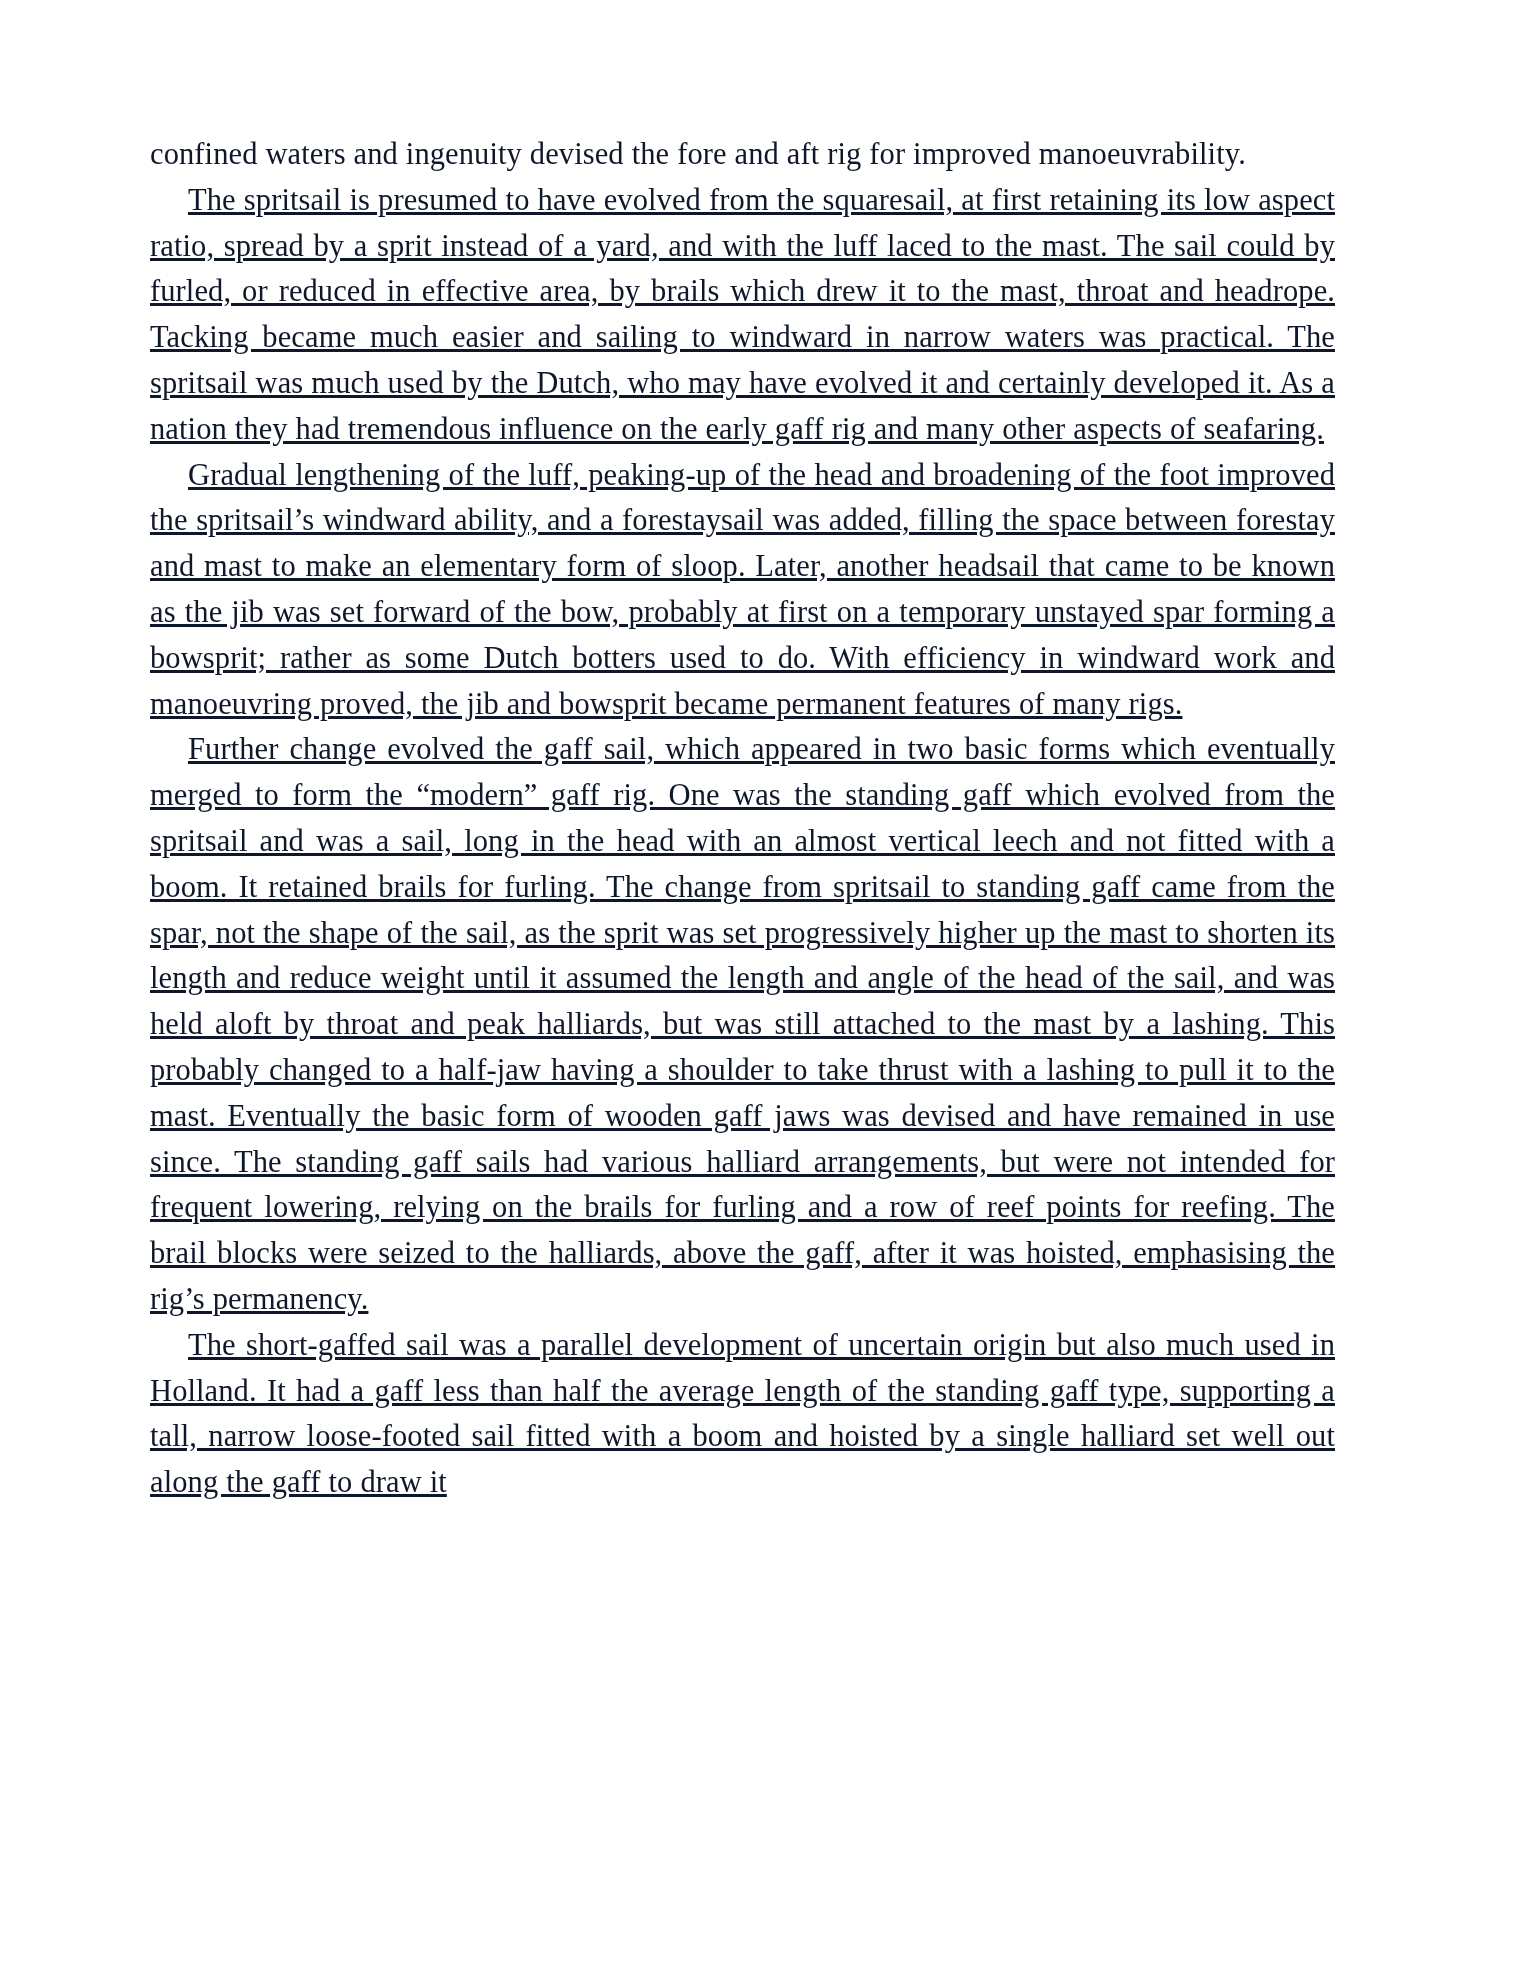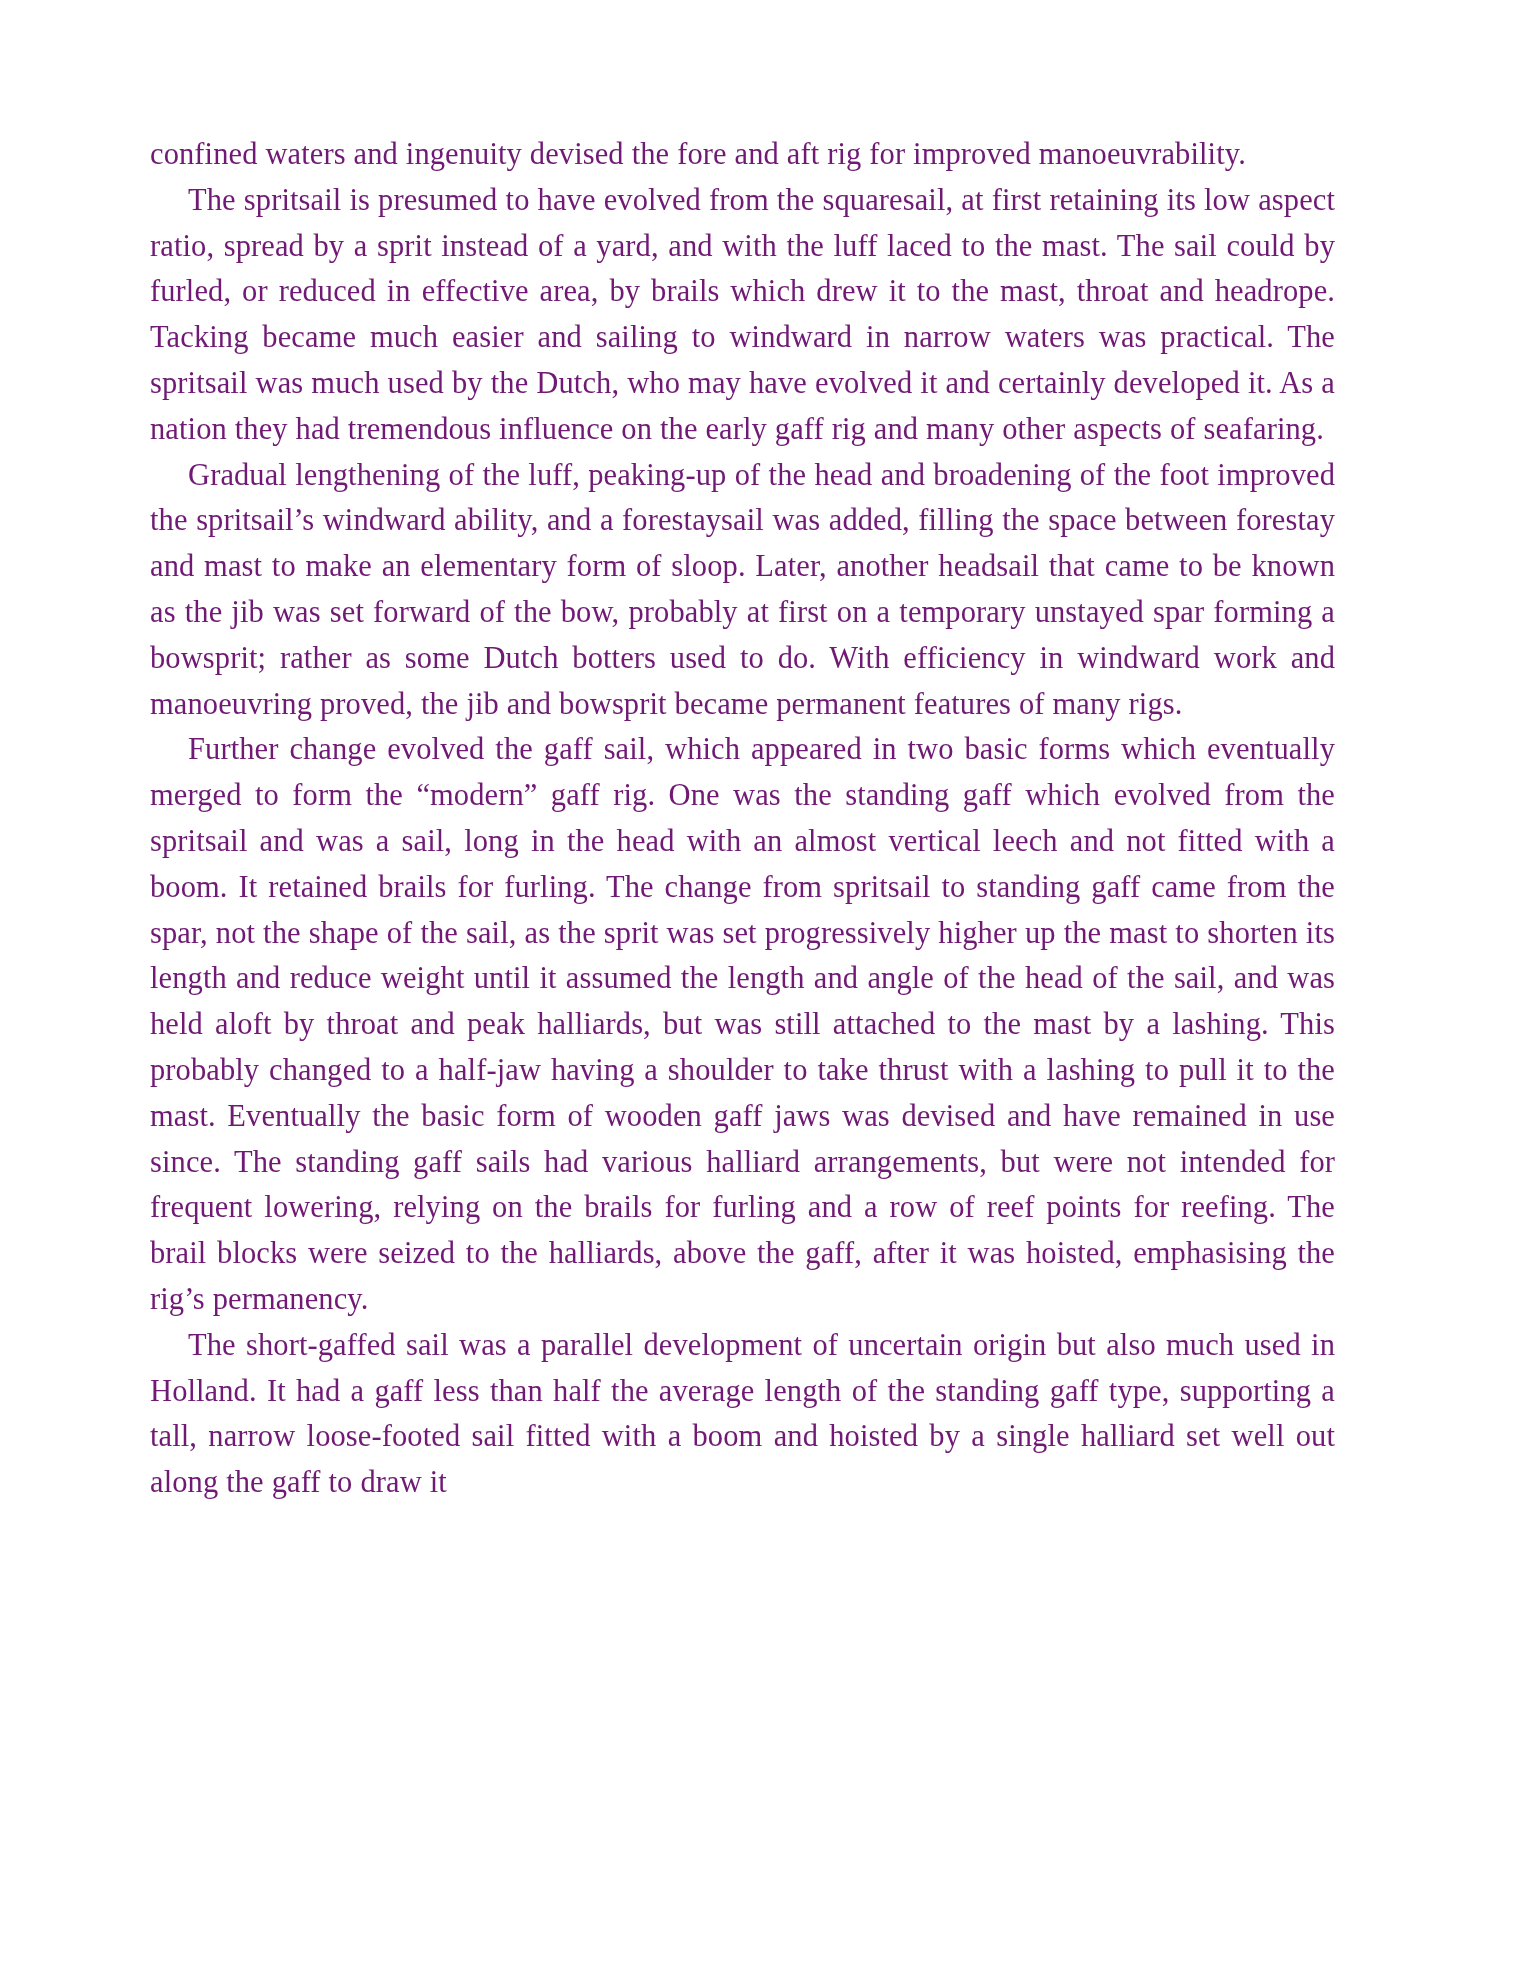--- a/index.html
+++ b/index.html
@@ -20,30 +20,31 @@
     left: 150px;
     top: 132px;
     width: 1185px;
   }
   p.body-par {
     margin: 0;
     padding: 0;
     font-family: "Liberation Serif", "DejaVu Serif", serif;
     font-size: 30.5px;
     line-height: 45.8px;
-    color: #701a75;
+    color: #0f172a;
     text-align: justify;
     text-justify: inter-word;
     -webkit-hyphens: none;
     hyphens: none;
     letter-spacing: 0.1px;
     word-spacing: 0.2px;
   }
   p.body-par.indented {
     text-indent: 38px;
+    text-decoration: underline;
   }
   
 </style>
 </head>
 <body>
 
 <div class="page">
   <div class="text-column">
 
     <p class="body-par">confined waters and ingenuity devised the fore and aft rig for improved manoeuvrability.</p>

